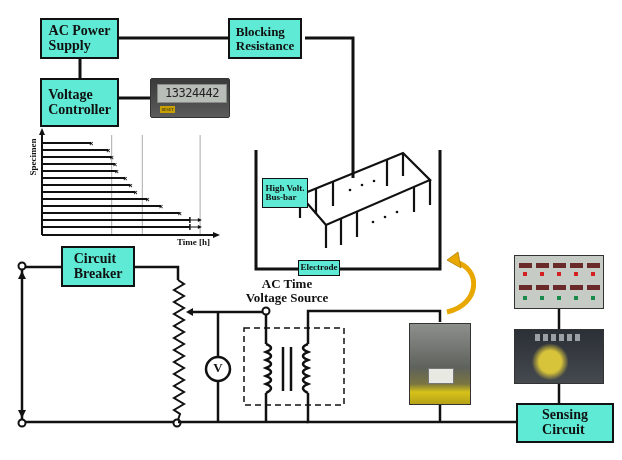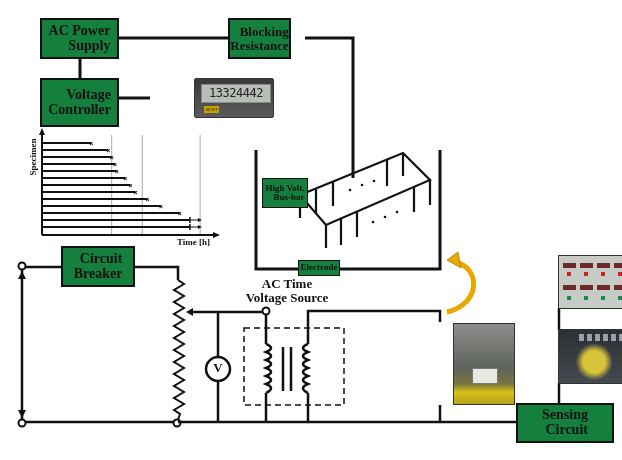--- a/index.html
+++ b/index.html
@@ -1,20 +1,20 @@
 <!DOCTYPE html>
 <html><head>
 <meta charset="utf-8">
 <style>
   html,body{margin:0;padding:0;background:#fff;}
   body{width:622px;height:460px;position:relative;overflow:hidden;font-family:"Liberation Serif",serif;}
   svg{position:absolute;left:0;top:0;}
-  .box{position:absolute;background:#15803d;border:2px solid #111;box-sizing:border-box;display:flex;align-items:center;justify-content:center;text-align:right;font-weight:bold;color:#111;line-height:1.05;white-space:pre-line;}
+  .box{position:absolute;background:#5eead4;border:2px solid #111;box-sizing:border-box;display:flex;align-items:center;justify-content:center;text-align:left;font-weight:bold;color:#111;line-height:1.05;white-space:pre-line;}
   .lbl{position:absolute;font-weight:bold;color:#111;text-align:center;line-height:1.05;white-space:pre-line;}
-  .photo{position:absolute;border:1px solid #333;box-sizing:border-box;overflow:hidden;margin-left:44px;}
+  .photo{position:absolute;border:1px solid #333;box-sizing:border-box;overflow:hidden;}
 </style>
 </head>
 <body>
 
 <svg width="622" height="460">
   <g stroke="#111" stroke-width="3" fill="none">
 
     <line x1="118" y1="38" x2="230" y2="38"></line>
 
     <polyline points="305,38 353,38 353,178"></polyline>
@@ -129,21 +129,21 @@
       <polygon points="220,235 213,232 213,238" fill="#111"></polygon>
       <line x1="42" y1="235" x2="42" y2="133" stroke="#111" stroke-width="2"></line>
       <polygon points="42,128 39,135 45,135" fill="#111"></polygon>
       <text x="210" y="245" font-size="9" font-weight="bold" font-family="Liberation Serif, serif" text-anchor="end" fill="#111">Time [h]</text>
       <text x="0" y="0" font-size="9" font-weight="bold" font-family="Liberation Serif, serif" text-anchor="middle" fill="#111" transform="translate(36,157) rotate(-90)">Specimen</text>
     </g>
 </svg>
 
 <div class="box" style="left:40px;top:18px;width:79px;height:41px;font-size:14px;">AC Power
 Supply</div>
-<div class="box" style="left:228px;top:18px;width:63px;height:41px;font-size:13px;">Blocking
+<div class="box" style="left:228px;top:18px;width:74px;height:41px;font-size:13px;">Blocking
 Resistance</div>
 <div class="box" style="left:40px;top:78px;width:79px;height:49px;font-size:14px;">Voltage
 Controller</div>
 <div class="box" style="left:61px;top:246px;width:74px;height:41px;font-size:14px;">Circuit
 Breaker</div>
 <div class="box" style="left:516px;top:403px;width:98px;height:40px;font-size:14px;">Sensing
 Circuit</div>
 <div class="box" style="left:262px;top:150px;width:46px;height:30px;font-size:9px;border-width:1.5px;margin-top:28px;">High Volt.
 Bus-bar</div>
 <div class="box" style="left:298px;top:260px;width:42px;height:16px;font-size:9px;border-width:1.5px;">Electrode</div>

